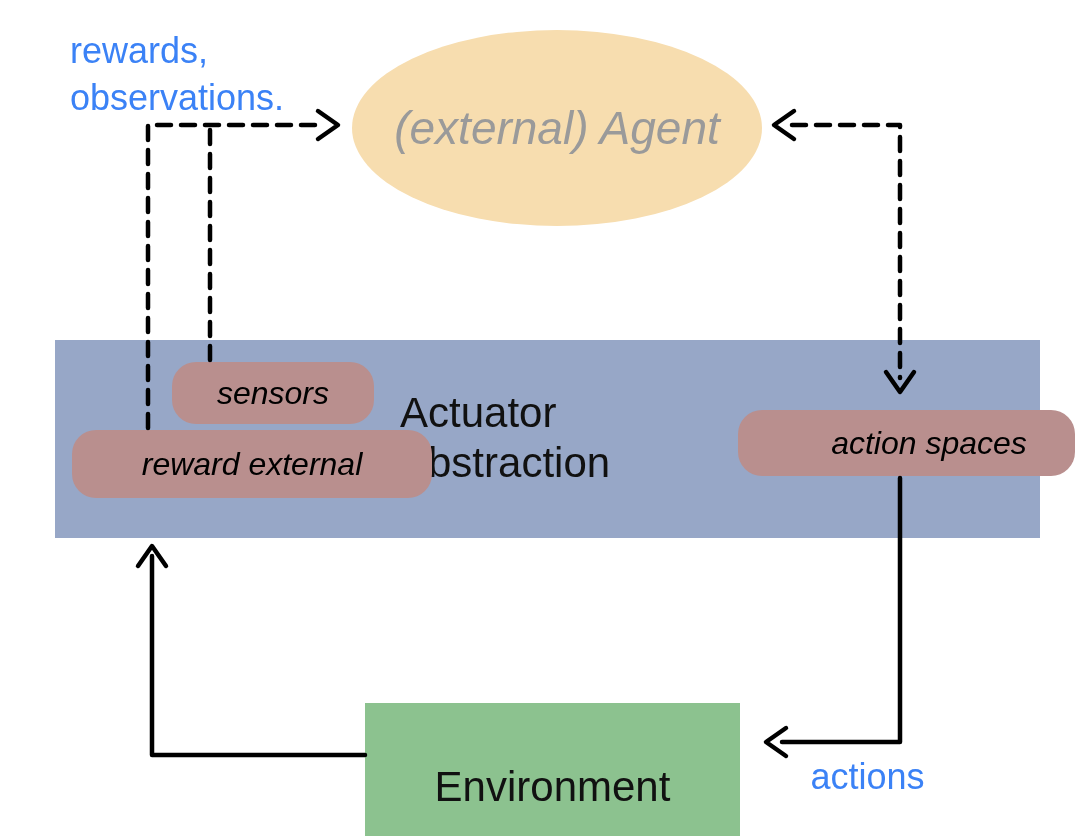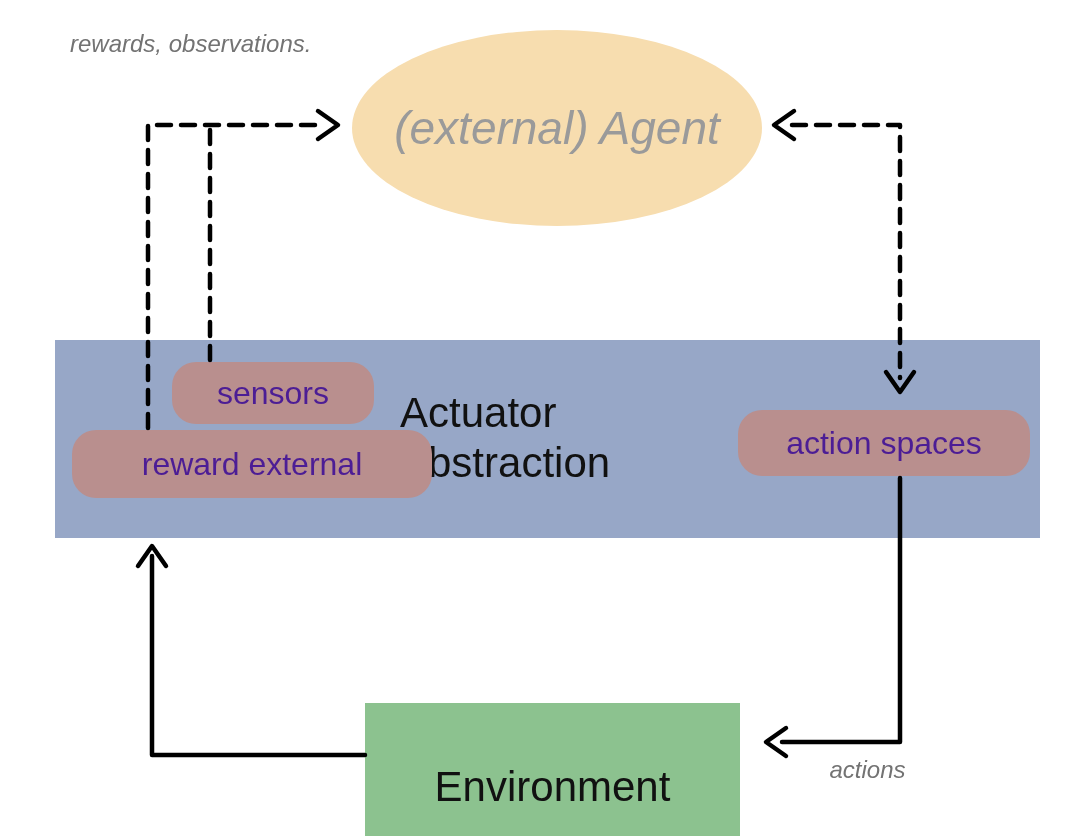--- a/index.html
+++ b/index.html
@@ -34,42 +34,42 @@
     line-height:1.18;
     color:#111111;
   }
   .pill{
     position:absolute;
     background:#B98F8E;
     border-radius:24px;
     display:flex;align-items:center;justify-content:center;
   }
   .pill span{
+    font-style:italic;
     font-size:32px;
-    color:#4c1d95;
+    color:#000000;
     white-space:nowrap;
   }
   .pill-sensors{left:172px;top:362px;width:202px;height:62px;}
   .pill-reward{left:72px;top:430px;width:360px;height:68px;}
-  .pill-action{left:738px;top:410px;width:292px;height:66px;}
+  .pill-action{left:738px;top:410px;width:292px;height:66px;padding-left:45px;}
   .envbox{
     position:absolute;
     left:365px;top:663px;width:375px;height:168px;
     background:#8CC28F;
     display:flex;align-items:center;justify-content:center;margin-top:40px;
   }
   .envbox span{
     font-size:42px;
     color:#111111;
   }
   .flow-label{
     position:absolute;
-    font-style:italic;
-    font-size:24px;
-    color:#737373;
+    font-size:36px;
+    color:#3b82f6;
   }
   .lbl-rewards{left:70px;top:28px;width:260px;line-height:1.3;}
   .lbl-scene{left:168px;top:712px;width:200px;}
   .lbl-actions{left:800px;top:756px;width:135px;text-align:center;}
   .arrows{
     position:absolute;
     left:0;top:0;
     pointer-events:none;
   }
   .arrows path, .arrows polyline{

